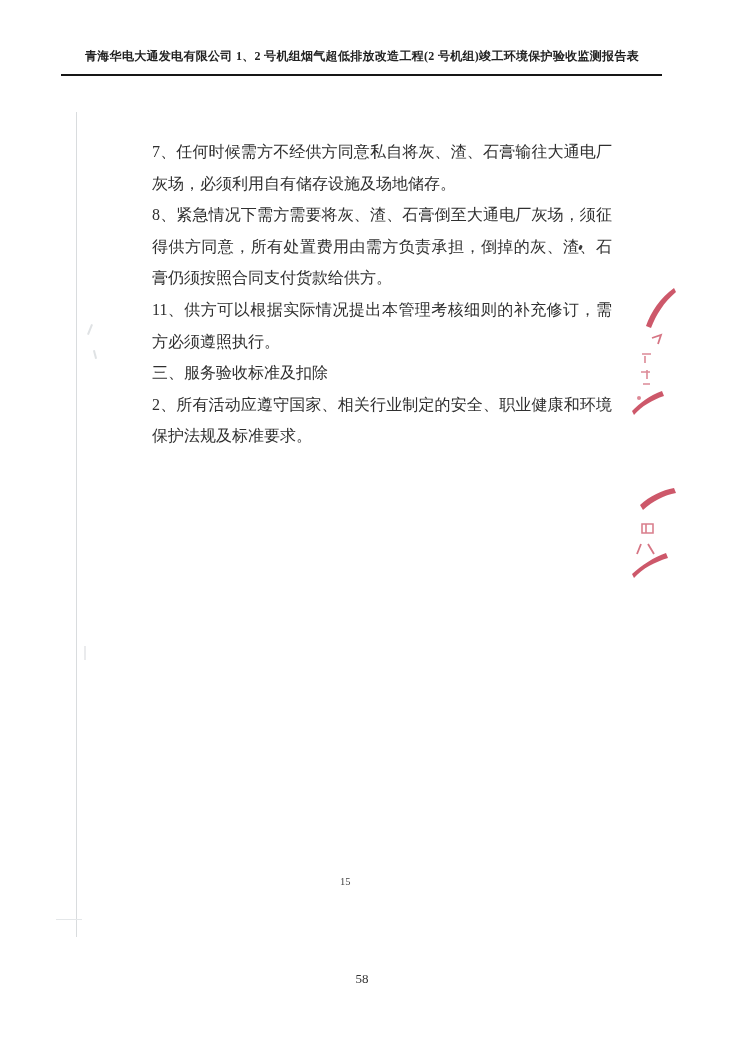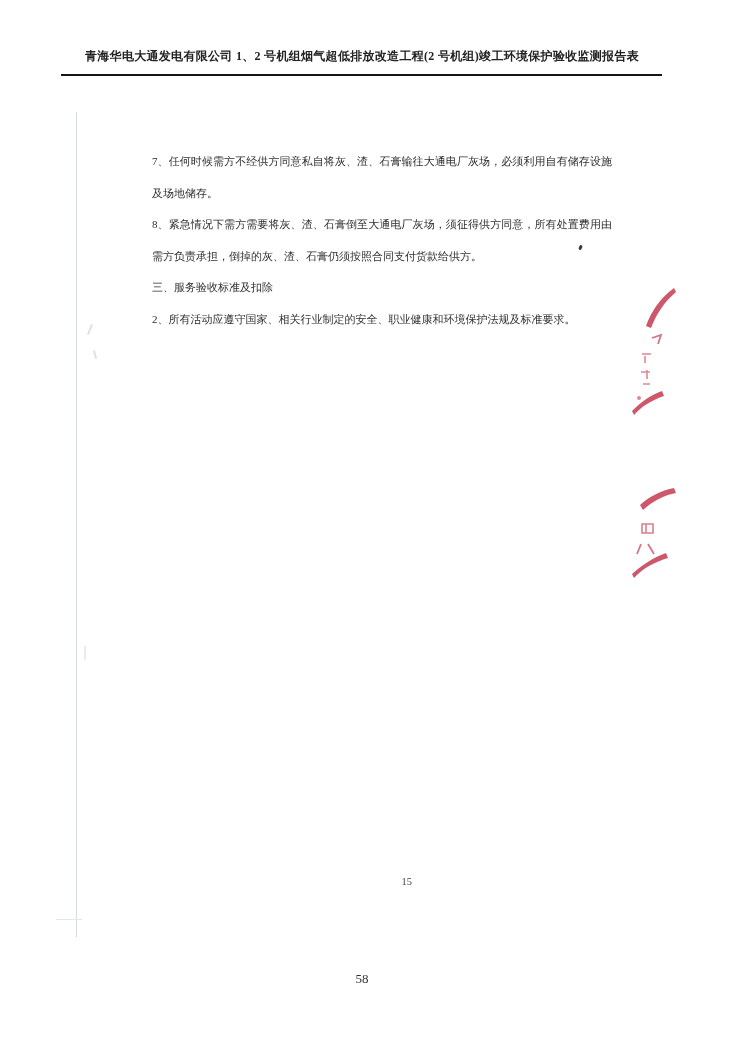--- a/index.html
+++ b/index.html
@@ -30,22 +30,22 @@
     left:76px;top:112px;width:1px;height:825px;
     background:#d9dcde;
   }
   .scan-tick-h{
     position:absolute;
     left:56px;top:919px;width:26px;height:1px;
     background:#e4e7e9;
   }
   .body-text{
     position:absolute;
-    left:152px;top:146px;width:460px;
-    font-size:11px;
+    left:152px;top:136px;width:460px;
+    font-size:16px;
     line-height:31.6px;
     color:#2f2f2f;
     text-align:justify;
   }
   .body-text p{margin:0;padding:0;}
   .stamp{position:absolute;}
   .stamp-1{left:632px;top:288px;}
   .stamp-2{left:628px;top:478px;}
   .speck{
     position:absolute;
@@ -57,21 +57,21 @@
     position:absolute;
     background:#b9bec4;
     opacity:0.45;
   }
   .smudge-1{left:89px;top:324px;width:2px;height:11px;transform:rotate(22deg);}
   .smudge-2{left:94px;top:350px;width:2px;height:9px;transform:rotate(-14deg);}
   .smudge-3{left:84px;top:646px;width:2px;height:14px;opacity:0.3;}
   .inner-page-number{
     position:absolute;
     left:340px;top:876px;width:72px;
-    text-align:right;
+    text-align:left;
     font-size:10.5px;
     color:#454545;
   }
   .page-number{
     position:absolute;
     left:326px;top:971px;width:72px;
     text-align:center;
     font-size:13px;
     color:#333333;
   }
@@ -84,20 +84,21 @@
   <div class="header-title">青海华电大通发电有限公司 1、2 号机组烟气超低排放改造工程(2 号机组)竣工环境保护验收监测报告表</div>
 
   <div class="header-rule"></div>
 
   <div class="scan-edge-v"></div>
   <div class="scan-tick-h"></div>
 
   <div class="body-text">
     <p>7、任何时候需方不经供方同意私自将灰、渣、石膏输往大通电厂灰场，必须利用自有储存设施及场地储存。</p>
     <p>8、紧急情况下需方需要将灰、渣、石膏倒至大通电厂灰场，须征得供方同意，所有处置费用由需方负责承担，倒掉的灰、渣、石膏仍须按照合同支付货款给供方。</p>
+    <p>11、供方可以根据实际情况提出本管理考核细则的补充修订，需方必须遵照执行。</p>
     <p>三、服务验收标准及扣除</p>
     <p>2、所有活动应遵守国家、相关行业制定的安全、职业健康和环境保护法规及标准要求。</p>
   </div>
 
   <svg class="stamp stamp-1" width="46" height="128" viewBox="0 0 46 128">
     <path d="M42 0 C28 10 19 24 14 38 L19 40 C24 27 32 14 44 4 Z" fill="#c43b50" opacity="0.85"></path>
     <path d="M20 50 l9 -3 l-3 9" fill="none" stroke="#c43b50" stroke-width="1.8" opacity="0.7"></path>
     <path d="M10 66 h9 M13 68 v7 M9 84 h9 M15 82 v9 M11 96 h7" fill="none" stroke="#c43b50" stroke-width="1.6" opacity="0.6"></path>
     <circle cx="7" cy="110" r="2" fill="#c43b50" opacity="0.6"></circle>
     <path d="M2 127 C10 118 20 112 32 108 L30 103 C18 107 8 115 0 123 Z" fill="#c43b50" opacity="0.85"></path>

